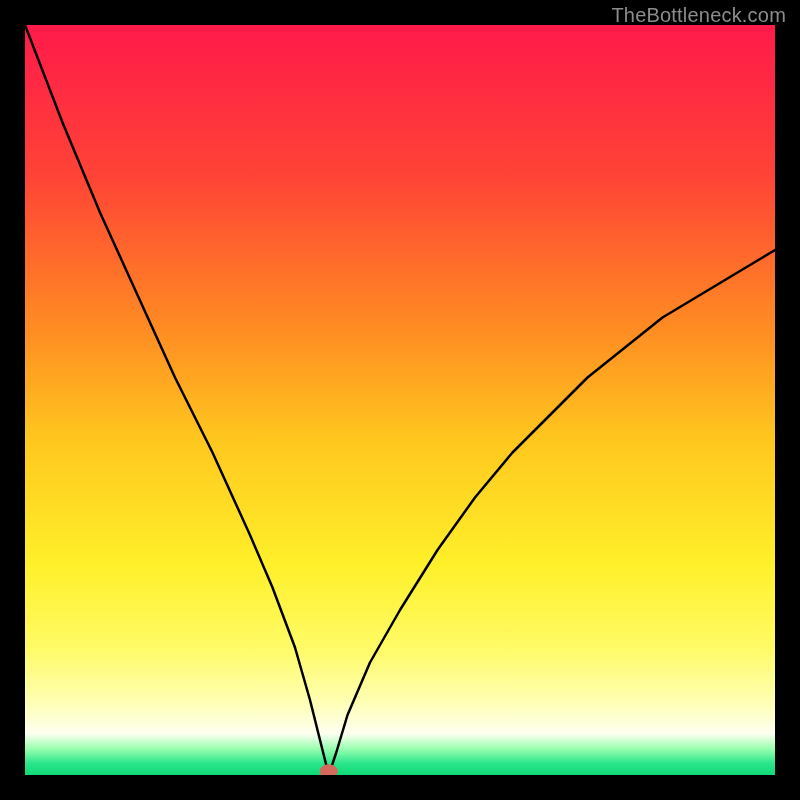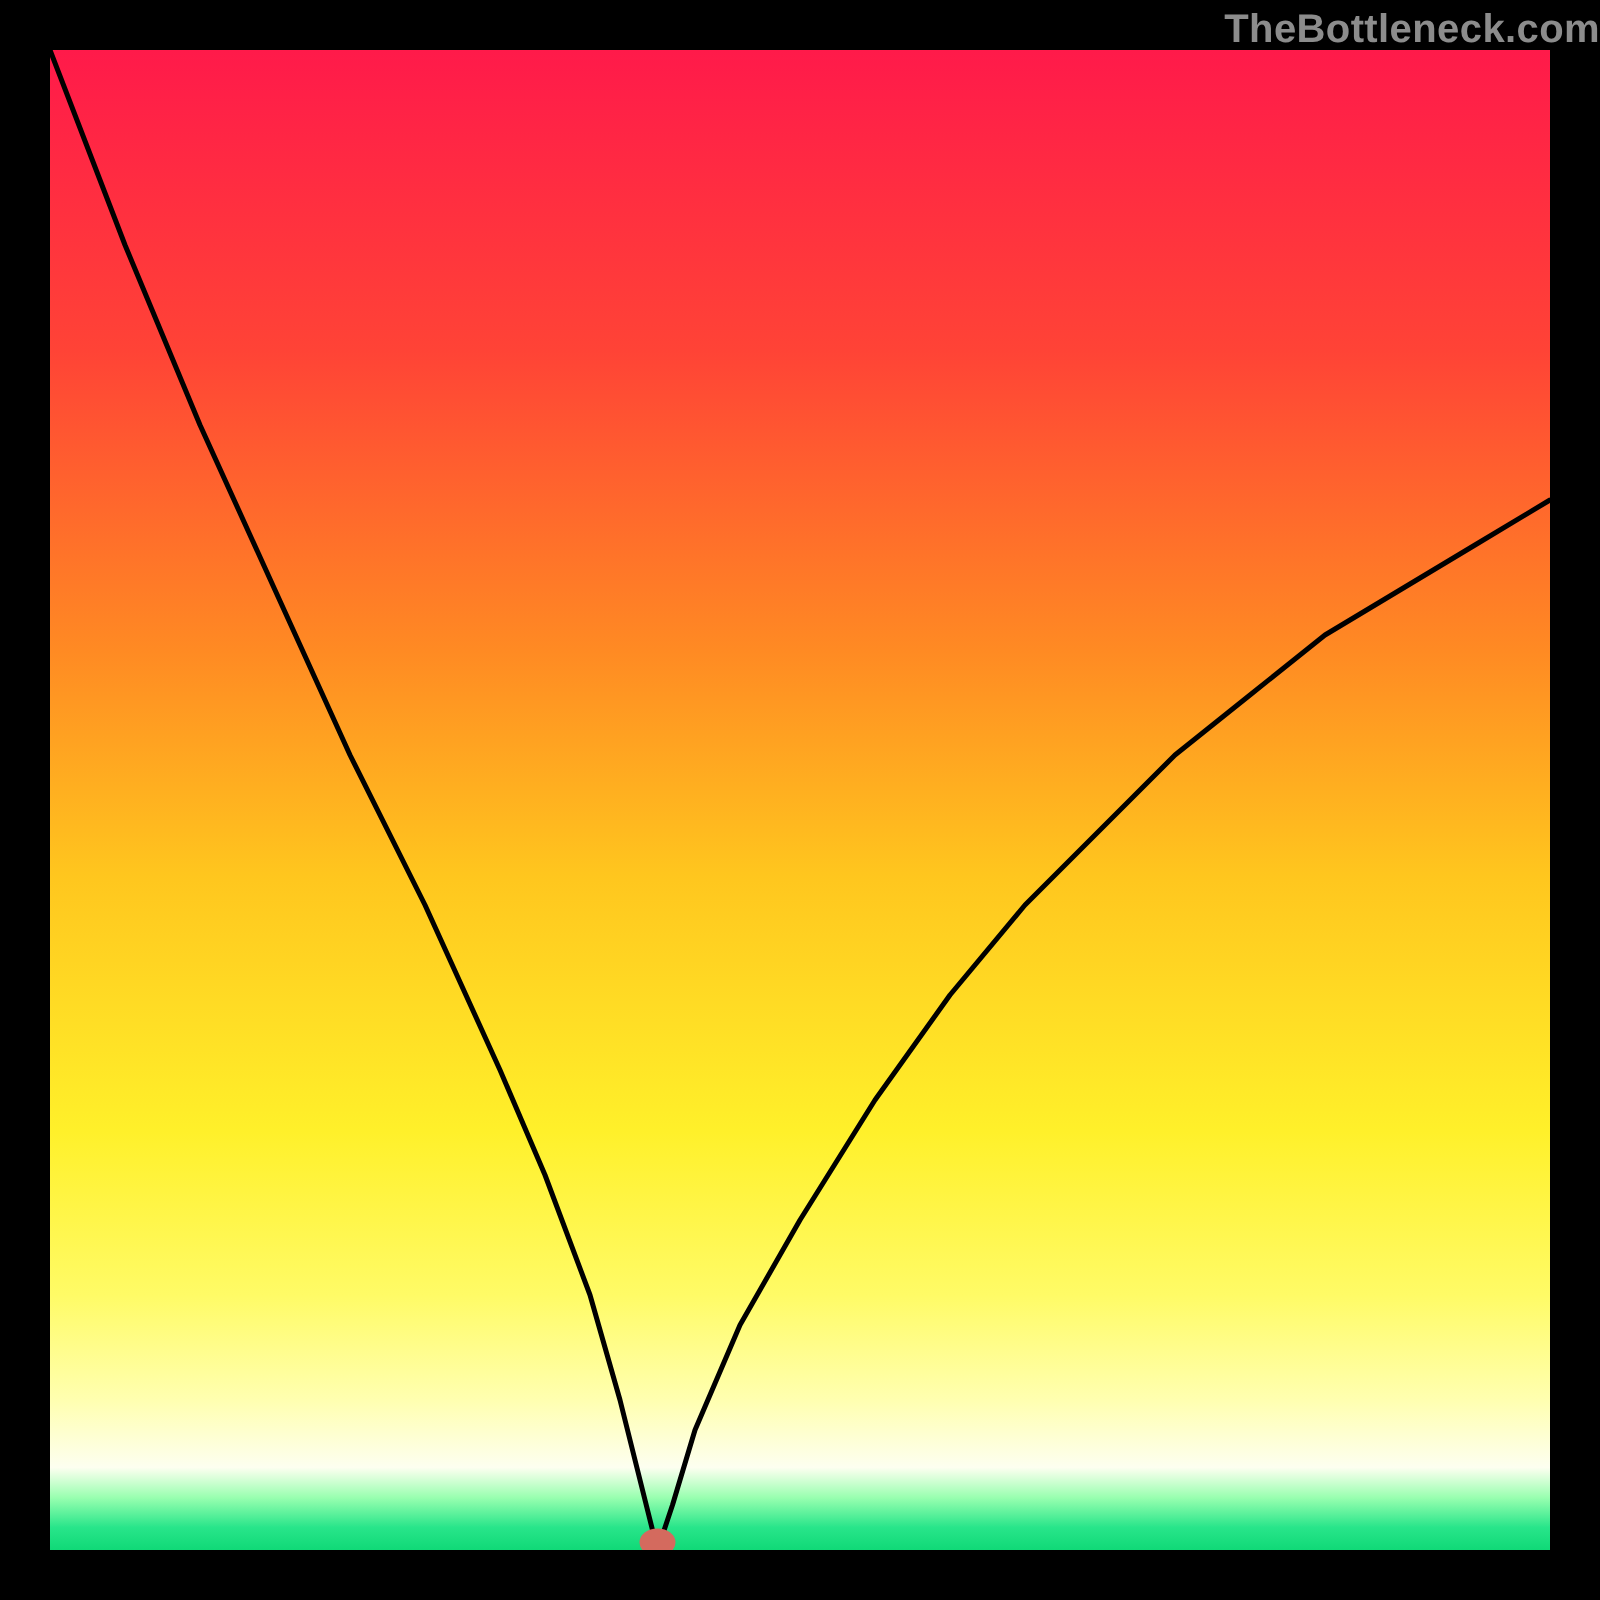--- a/index.html
+++ b/index.html
@@ -6,23 +6,23 @@
     margin: 0;
     padding: 0;
     width: 800px;
     height: 800px;
     background: #ffffff;
     font-family: Arial, Helvetica, sans-serif;
   }
   .attribution {
     position: absolute;
     top: 4px;
-    right: 0;
+    right: 14px;
     font-size: 20px;
-    font-weight: bold;
+    font-weight: normal;
     color: #8c8c8c;
     letter-spacing: 0.2px;
     z-index: 5;
   }
   svg {
     display: block;
   }
 </style>
 </head>
 <body>

